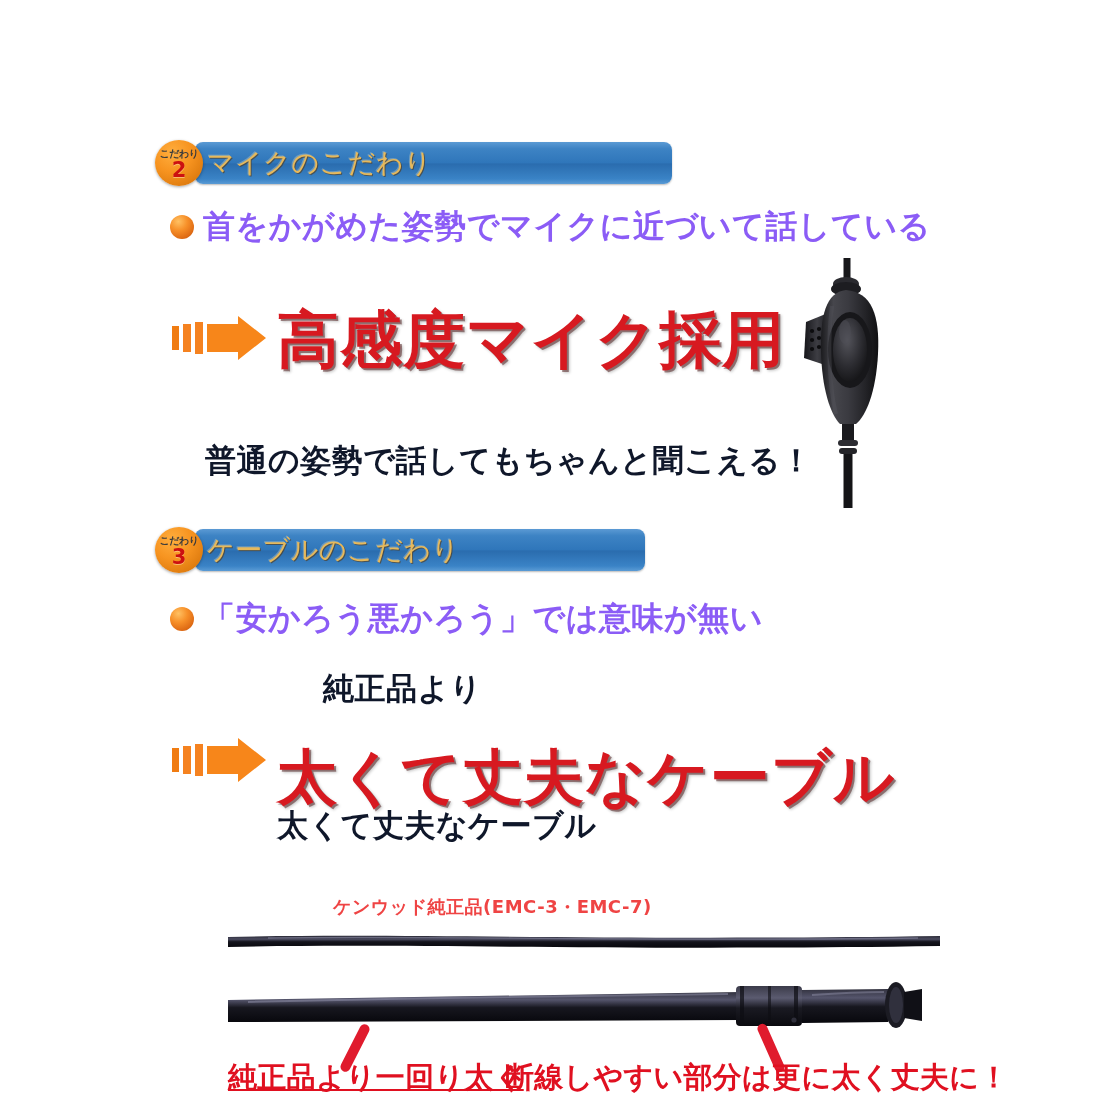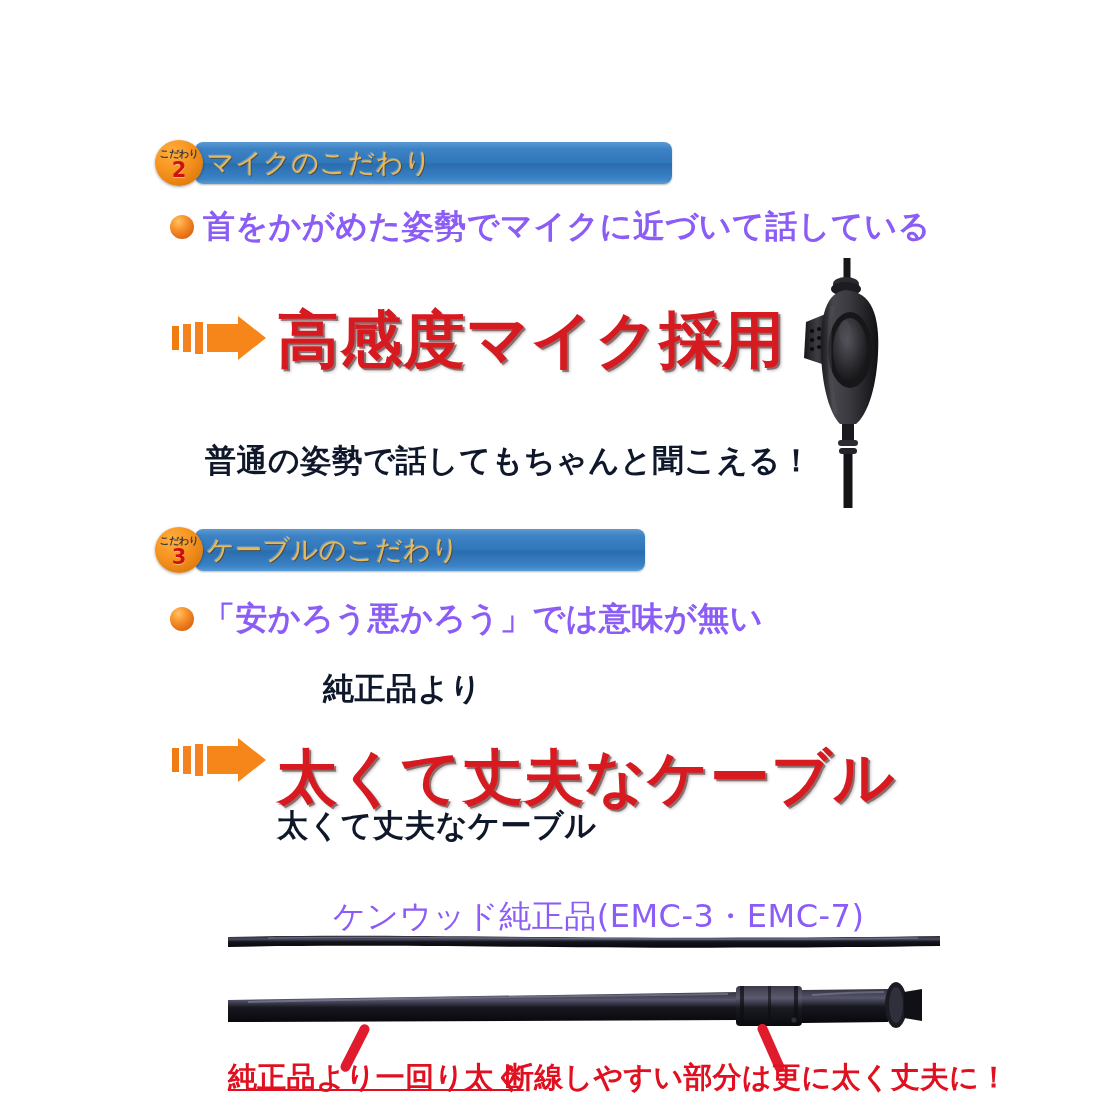--- a/index.html
+++ b/index.html
@@ -148,23 +148,23 @@
     left: 790px;
     top: 258px;
     width: 110px;
     height: 250px;
   }
 
   
   .cable-label {
     position: absolute;
     white-space: nowrap;
-    font-size: 32px;
-    font-weight: normal;
-    color: #8b5cf6;
+    font-size: 18px;
+    font-weight: bold;
+    color: #ef4444;
     letter-spacing: 0.5px;
   }
   .cable-photo { position: absolute; }
 
   .red-caption {
     position: absolute;
     white-space: nowrap;
     font-size: 29px;
     font-weight: bold;
     color: #e01020;

